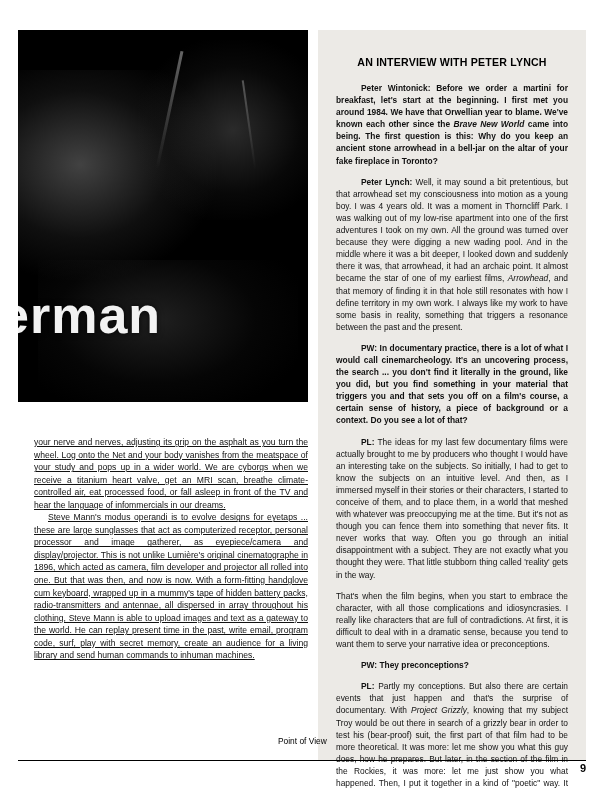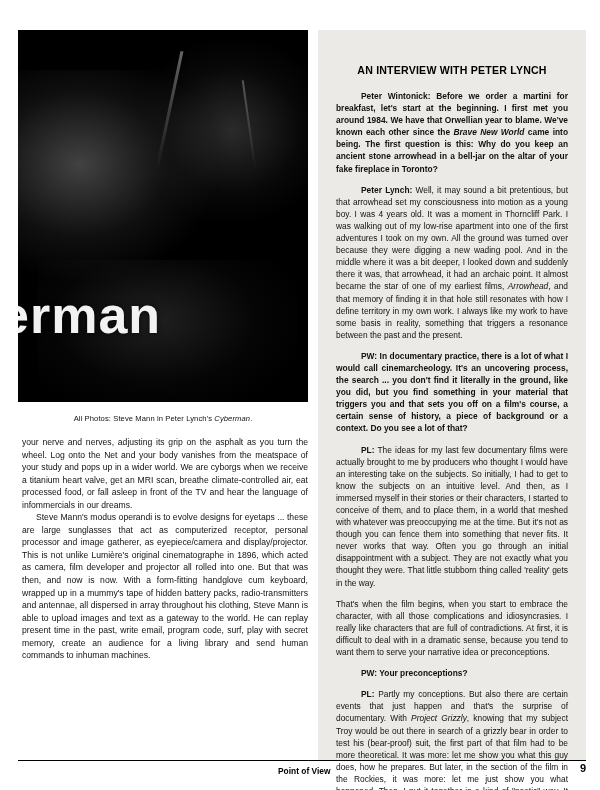--- a/index.html
+++ b/index.html
@@ -103,41 +103,41 @@
   .body-text {
     position: absolute;
     left: 0;
     top: 406px;
     width: 290px;
     font-size: 8.6px;
     line-height: 12.55px;
     text-align: justify;
     color: #111;
   }
-  .body-text p { margin: 0 0 0 4px; }
+  .body-text p { margin: 0 0 0 16px; text-decoration: underline; }
   .body-text p.indent { text-indent: 14px; }
 
   
   .right-col {
     position: absolute;
     left: 318px;
     top: 30px;
     width: 268px;
     height: 730px;
     background: #eceae6;
     box-sizing: border-box;
     padding: 22px 18px 10px 18px;
   }
 
   .interview-title {
     font-size: 10.6px;
     font-weight: bold;
     text-align: center;
     letter-spacing: 0.2px;
-    margin: 12px 0 14px 0;
+    margin: 4px 0 14px 0;
     color: #000;
   }
 
   .qa {
     font-size: 8.4px;
     line-height: 12.1px;
     text-align: justify;
     color: #111;
   }
   .qa p { margin: 0 0 9px 0; }
@@ -150,23 +150,23 @@
     position: absolute;
     left: 18px;
     top: 760px;
     width: 568px;
     height: 1px;
     background: #000;
   }
   .footer-label {
     position: absolute;
     left: 278px;
-    top: 766px;
+    top: 736px;
     font-size: 8.4px;
-    font-weight: bold;
+    font-weight: normal;
     color: #000;
   }
   .footer-page {
     position: absolute;
     right: 14px;
     top: 762px;
     font-size: 11px;
     font-weight: bold;
     color: #000;
   }
@@ -180,23 +180,20 @@
 
     <div class="photo">
       <div class="glowA"></div>
       <div class="glowB"></div>
       <div class="glowC"></div>
       <div class="streak1"></div>
       <div class="streak2"></div>
       <div class="wordmark">erman</div>
     </div>
 
-    <div class="photo-caption">
-      <span>All Photos: Steve Mann in Peter Lynch's </span><i>Cyberman</i><span>.</span>
-    </div>
 
     <div class="body-text">
       <p>your nerve and nerves, adjusting its grip on the asphalt as you turn the wheel. Log onto the Net and your body vanishes from the meatspace of your study and pops up in a wider world. We are cyborgs when we receive a titanium heart valve, get an MRI scan, breathe climate-controlled air, eat processed food, or fall asleep in front of the TV and hear the language of infommercials in our dreams.</p>
       <p class="indent">Steve Mann's modus operandi is to evolve designs for eyetaps ... these are large sunglasses that act as computerized receptor, personal processor and image gatherer, as eyepiece/camera and display/projector. This is not unlike Lumière's original cinematographe in 1896, which acted as camera, film developer and projector all rolled into one. But that was then, and now is now. With a form-fitting handglove cum keyboard, wrapped up in a mummy's tape of hidden battery packs, radio-transmitters and antennae, all dispersed in array throughout his clothing, Steve Mann is able to upload images and text as a gateway to the world. He can replay present time in the past, write email, program code, surf, play with secret memory, create an audience for a living library and send human commands to inhuman machines.</p>
     </div>
 
   </div>
 
   <div class="right-col">
     <div class="interview-title">AN INTERVIEW WITH PETER LYNCH</div>
@@ -217,21 +214,21 @@
 
       <p>
         <span class="spk">PL:</span><span>  The ideas for my last few documentary films were actually brought to me by producers who thought I would have an interesting take on the subjects. So initially, I had to get to know the subjects on an intuitive level. And then, as I immersed myself in their stories or their characters, I started to conceive of them, and to place them, in a world that meshed with whatever was preoccupying me at the time. But it's not as though you can fence them into something that never fits. It never works that way. Often you go through an initial disappointment with a subject. They are not exactly what you thought they were. That little stubborn thing called 'reality' gets in the way.</span>
       </p>
 
       <p>
         <span>That's when the film begins, when you start to embrace the character, with all those complications and idiosyncrasies. I really like characters that are full of contradictions. At first, it is difficult to deal with in a dramatic sense, because you tend to want them to serve your narrative idea or preconceptions.</span>
       </p>
 
       <p class="q">
-        <span class="spk">PW:</span><span> Your preconceptions?</span>
+        <span class="spk">PW:</span><span> They preconceptions?</span>
       </p>
 
       <p>
         <span class="spk">PL:</span><span>  Partly my conceptions. But also there are certain events that just happen and that's the surprise of documentary. With <i>Project Grizzly</i>, knowing that my subject Troy would be out there in search of a grizzly bear in order to test his (bear-proof) suit, the first part of that film had to be more theoretical. It was more: let me show you what this guy does, how he prepares. But later, in the section of the film in the Rockies, it was more: let me just show you what happened. Then, I put it together in a kind of "poetic" way. It represented how I saw his story in more mythic terms. Both his own myth and within a larger territory.</span>
       </p>
 
     </div>
   </div>
 
   <div class="footer-rule"></div>

